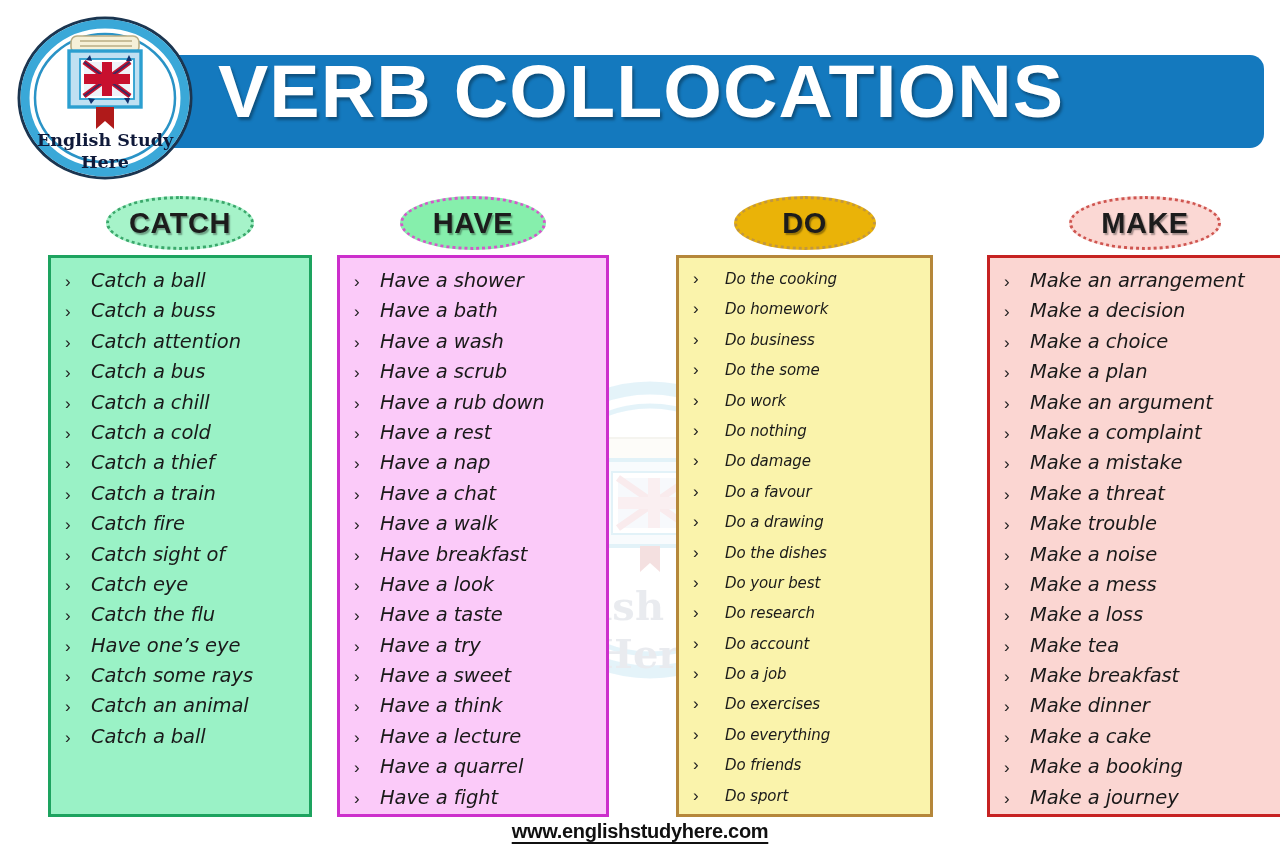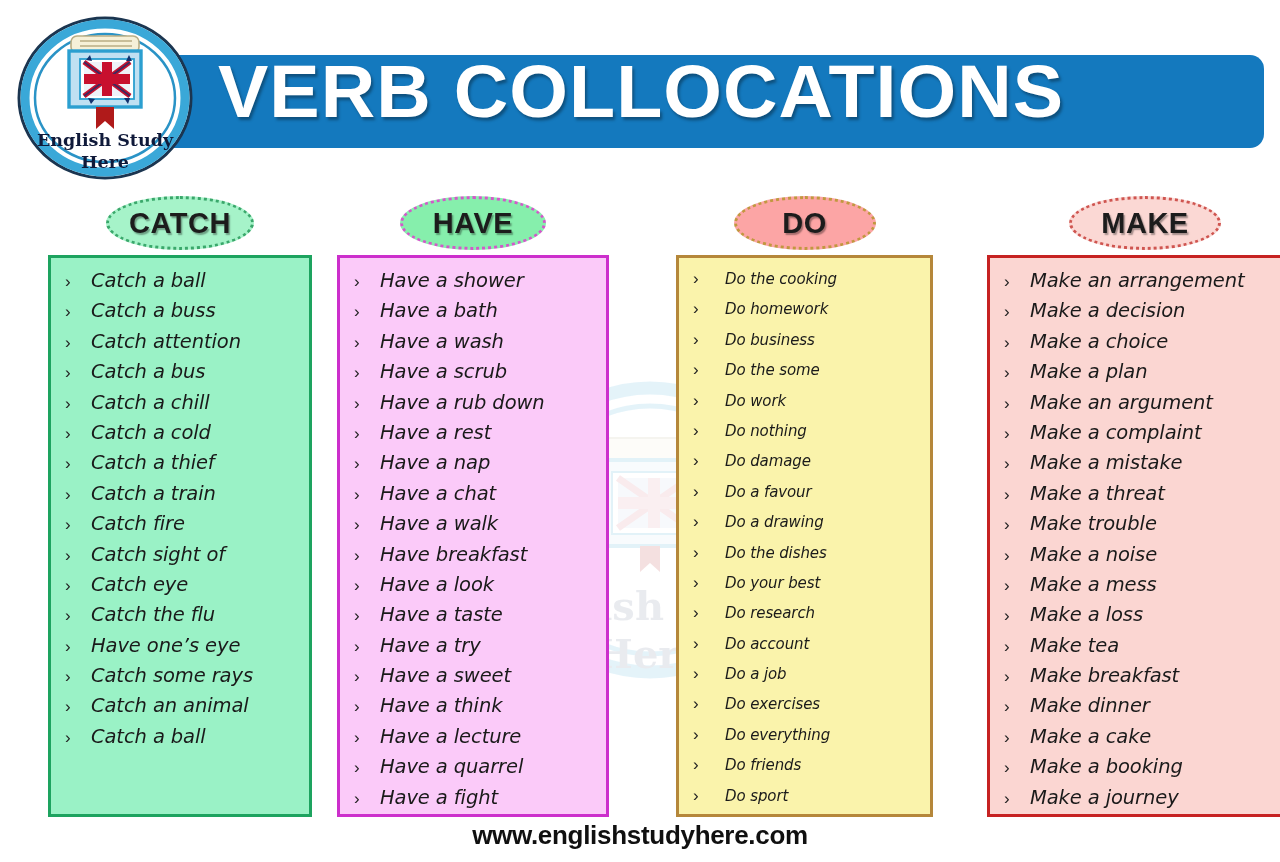--- a/index.html
+++ b/index.html
@@ -132,41 +132,42 @@
     letter-spacing: -0.1px;
   }
 
   
   .col-catch .pill    { background: #a6f3c9; border-color: #3aa86b; }
   .col-catch .listbox { background: #9af2c6; border-color: #1da35f; }
 
   .col-have .pill     { background: #86efac; border-color: #d159c9; }
   .col-have .listbox  { background: #fbcaf9; border-color: #cc2fcc; }
 
-  .col-do .pill       { background: #fca5a5; border-color: #c2973f; text-align: right; }
+  .col-do .pill       { background: #eab308; border-color: #c2973f; text-align: right; }
   .col-do .listbox    { background: #faf3ab; border-color: #b5873a; }
 
   .col-make .pill     { background: #fbd8d4; border-color: #cf5550; }
   .col-make .listbox  { background: #fbd6d2; border-color: #c62222; }
 
   .col-do .item-text  { font-size: 15px; margin-left: 6px; }
 
   
   #footer {
     position: absolute;
     left: 0; top: 820px;
     width: 1280px;
     text-align: center;
     z-index: 3;
   }
   #footer-url {
     font-family: "Liberation Sans", sans-serif;
     font-weight: bold;
-    font-size: 26px;
+    font-size: 20px;
     color: #101010;
+    text-decoration: underline;
     text-underline-offset: 4px;
     letter-spacing: -0.3px;
   }
 </style>
 </head>
 <body>
 
 <div id="watermark">
   <svg viewBox="0 0 440 330" width="440" height="330" aria-hidden="true">
     <circle cx="220" cy="150" r="142" fill="none" stroke="#3aa8d8" stroke-width="13"></circle>

